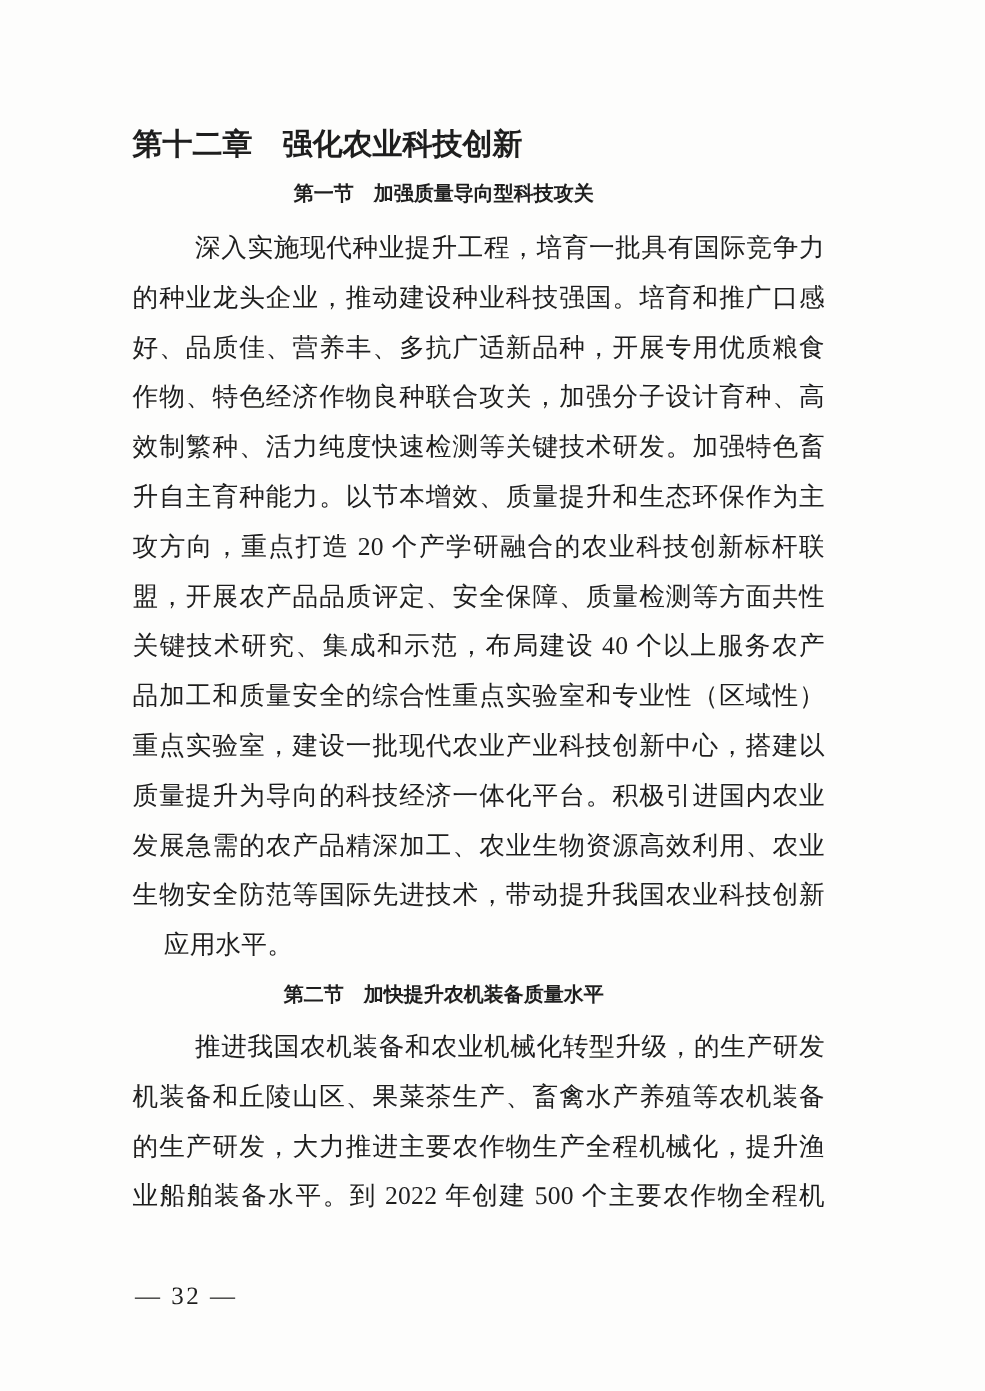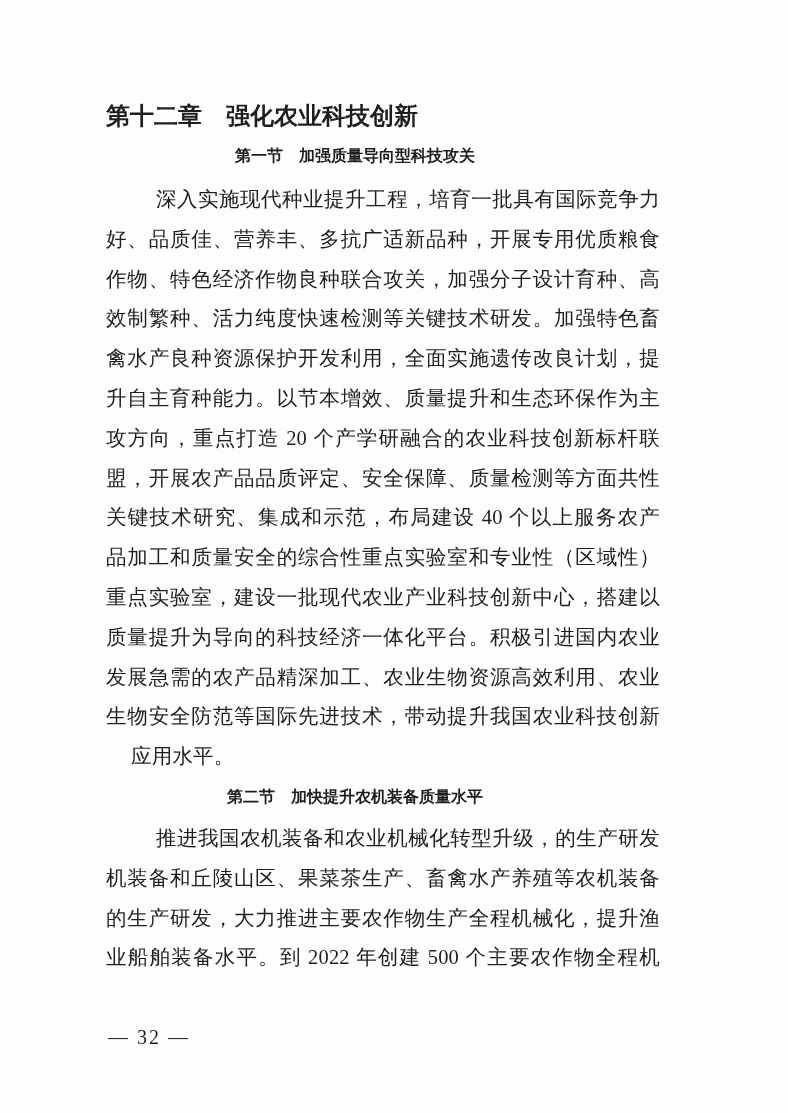--- a/index.html
+++ b/index.html
@@ -61,24 +61,24 @@
 
 <div class="page">
   <div class="content">
 
     <h1 class="chapter-heading">第十二章　强化农业科技创新</h1>
 
     <h2 class="section-heading first">第一节　加强质量导向型科技攻关</h2>
 
     <div class="para">
       <div class="line indent">深入实施现代种业提升工程，培育一批具有国际竞争力</div>
+      <div class="line">的种业龙头企业，推动建设种业科技强国。培育和推广口感</div>
       <div class="line">好、品质佳、营养丰、多抗广适新品种，开展专用优质粮食</div>
       <div class="line">作物、特色经济作物良种联合攻关，加强分子设计育种、高</div>
       <div class="line">效制繁种、活力纯度快速检测等关键技术研发。加强特色畜</div>
-      <div class="line">禽水产良种资源保护开发利用，全面实施遗传改良计划，提</div>
       <div class="line">升自主育种能力。以节本增效、质量提升和生态环保作为主</div>
       <div class="line">攻方向，重点打造 20 个产学研融合的农业科技创新标杆联</div>
       <div class="line">盟，开展农产品品质评定、安全保障、质量检测等方面共性</div>
       <div class="line">关键技术研究、集成和示范，布局建设 40 个以上服务农产</div>
       <div class="line">品加工和质量安全的综合性重点实验室和专业性（区域性）</div>
       <div class="line">重点实验室，建设一批现代农业产业科技创新中心，搭建以</div>
       <div class="line">质量提升为导向的科技经济一体化平台。积极引进国内农业</div>
       <div class="line">发展急需的农产品精深加工、农业生物资源高效利用、农业</div>
       <div class="line">生物安全防范等国际先进技术，带动提升我国农业科技创新</div>
       <div class="line last">应用水平。</div>

